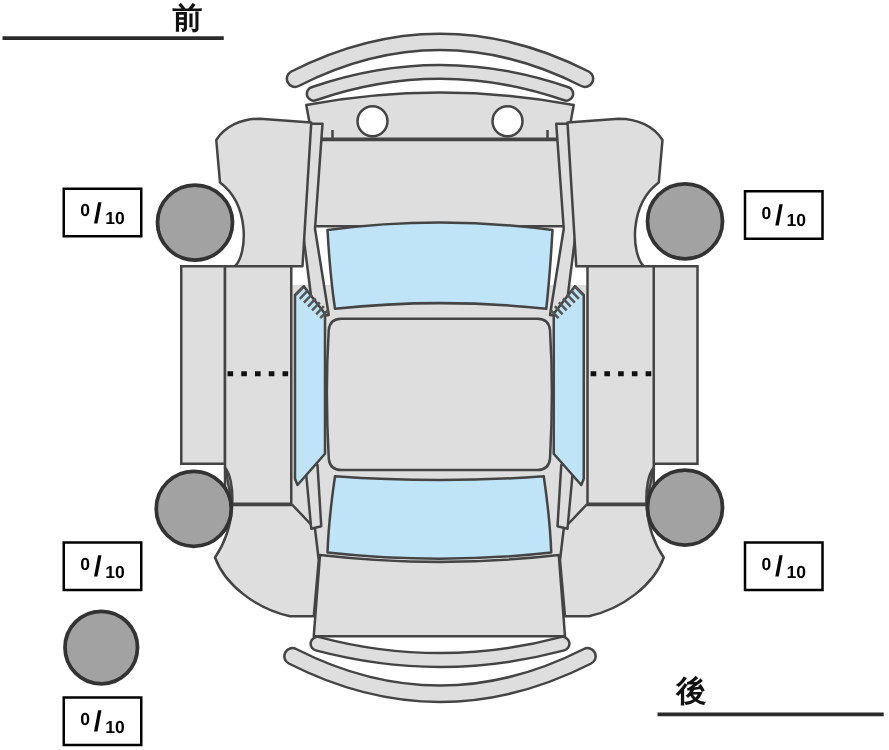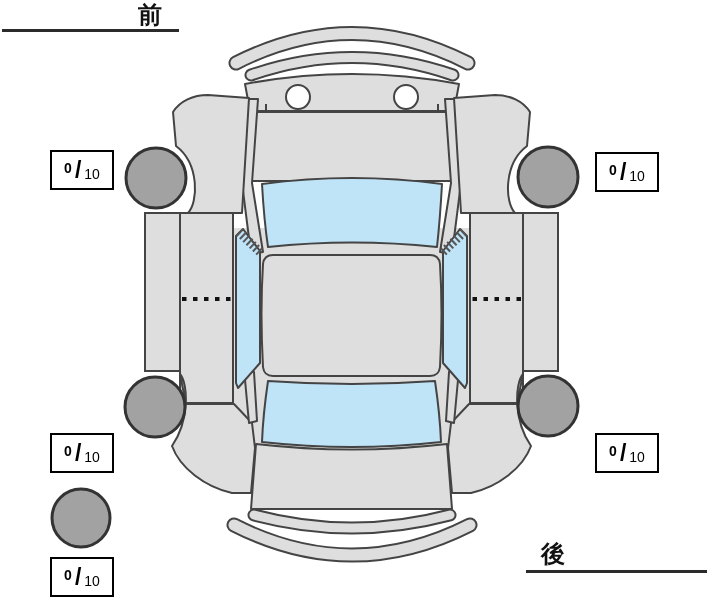--- a/index.html
+++ b/index.html
@@ -12,21 +12,21 @@
     position:absolute;font-size:24px;color:#111;font-weight:bold;line-height:1;
     letter-spacing:1px;
   }
   .label-underline{position:absolute;background:#2b2b2b;height:3px;}
   .score-box{
     position:absolute;width:60px;height:36px;background:#fff;border:2px solid #000;
     display:flex;align-items:center;justify-content:center;gap:3px;color:#000;
   }
   .score-box .num{font-size:14px;font-weight:bold;transform:translateY(-2px);}
   .score-box .slash{font-size:23px;font-weight:bold;line-height:1;transform:translateY(0px);}
-  .score-box .den{font-size:14px;font-weight:normal;transform:translateY(4px);}
+  .score-box .den{font-size:14px;font-weight:bold;transform:translateY(4px);}
 </style>
 </head>
 <body>
 
 <div class="stage">
 
   <svg width="711" height="600" viewBox="0 0 711 600">
     <defs>
       <g id="leftbody">
 

